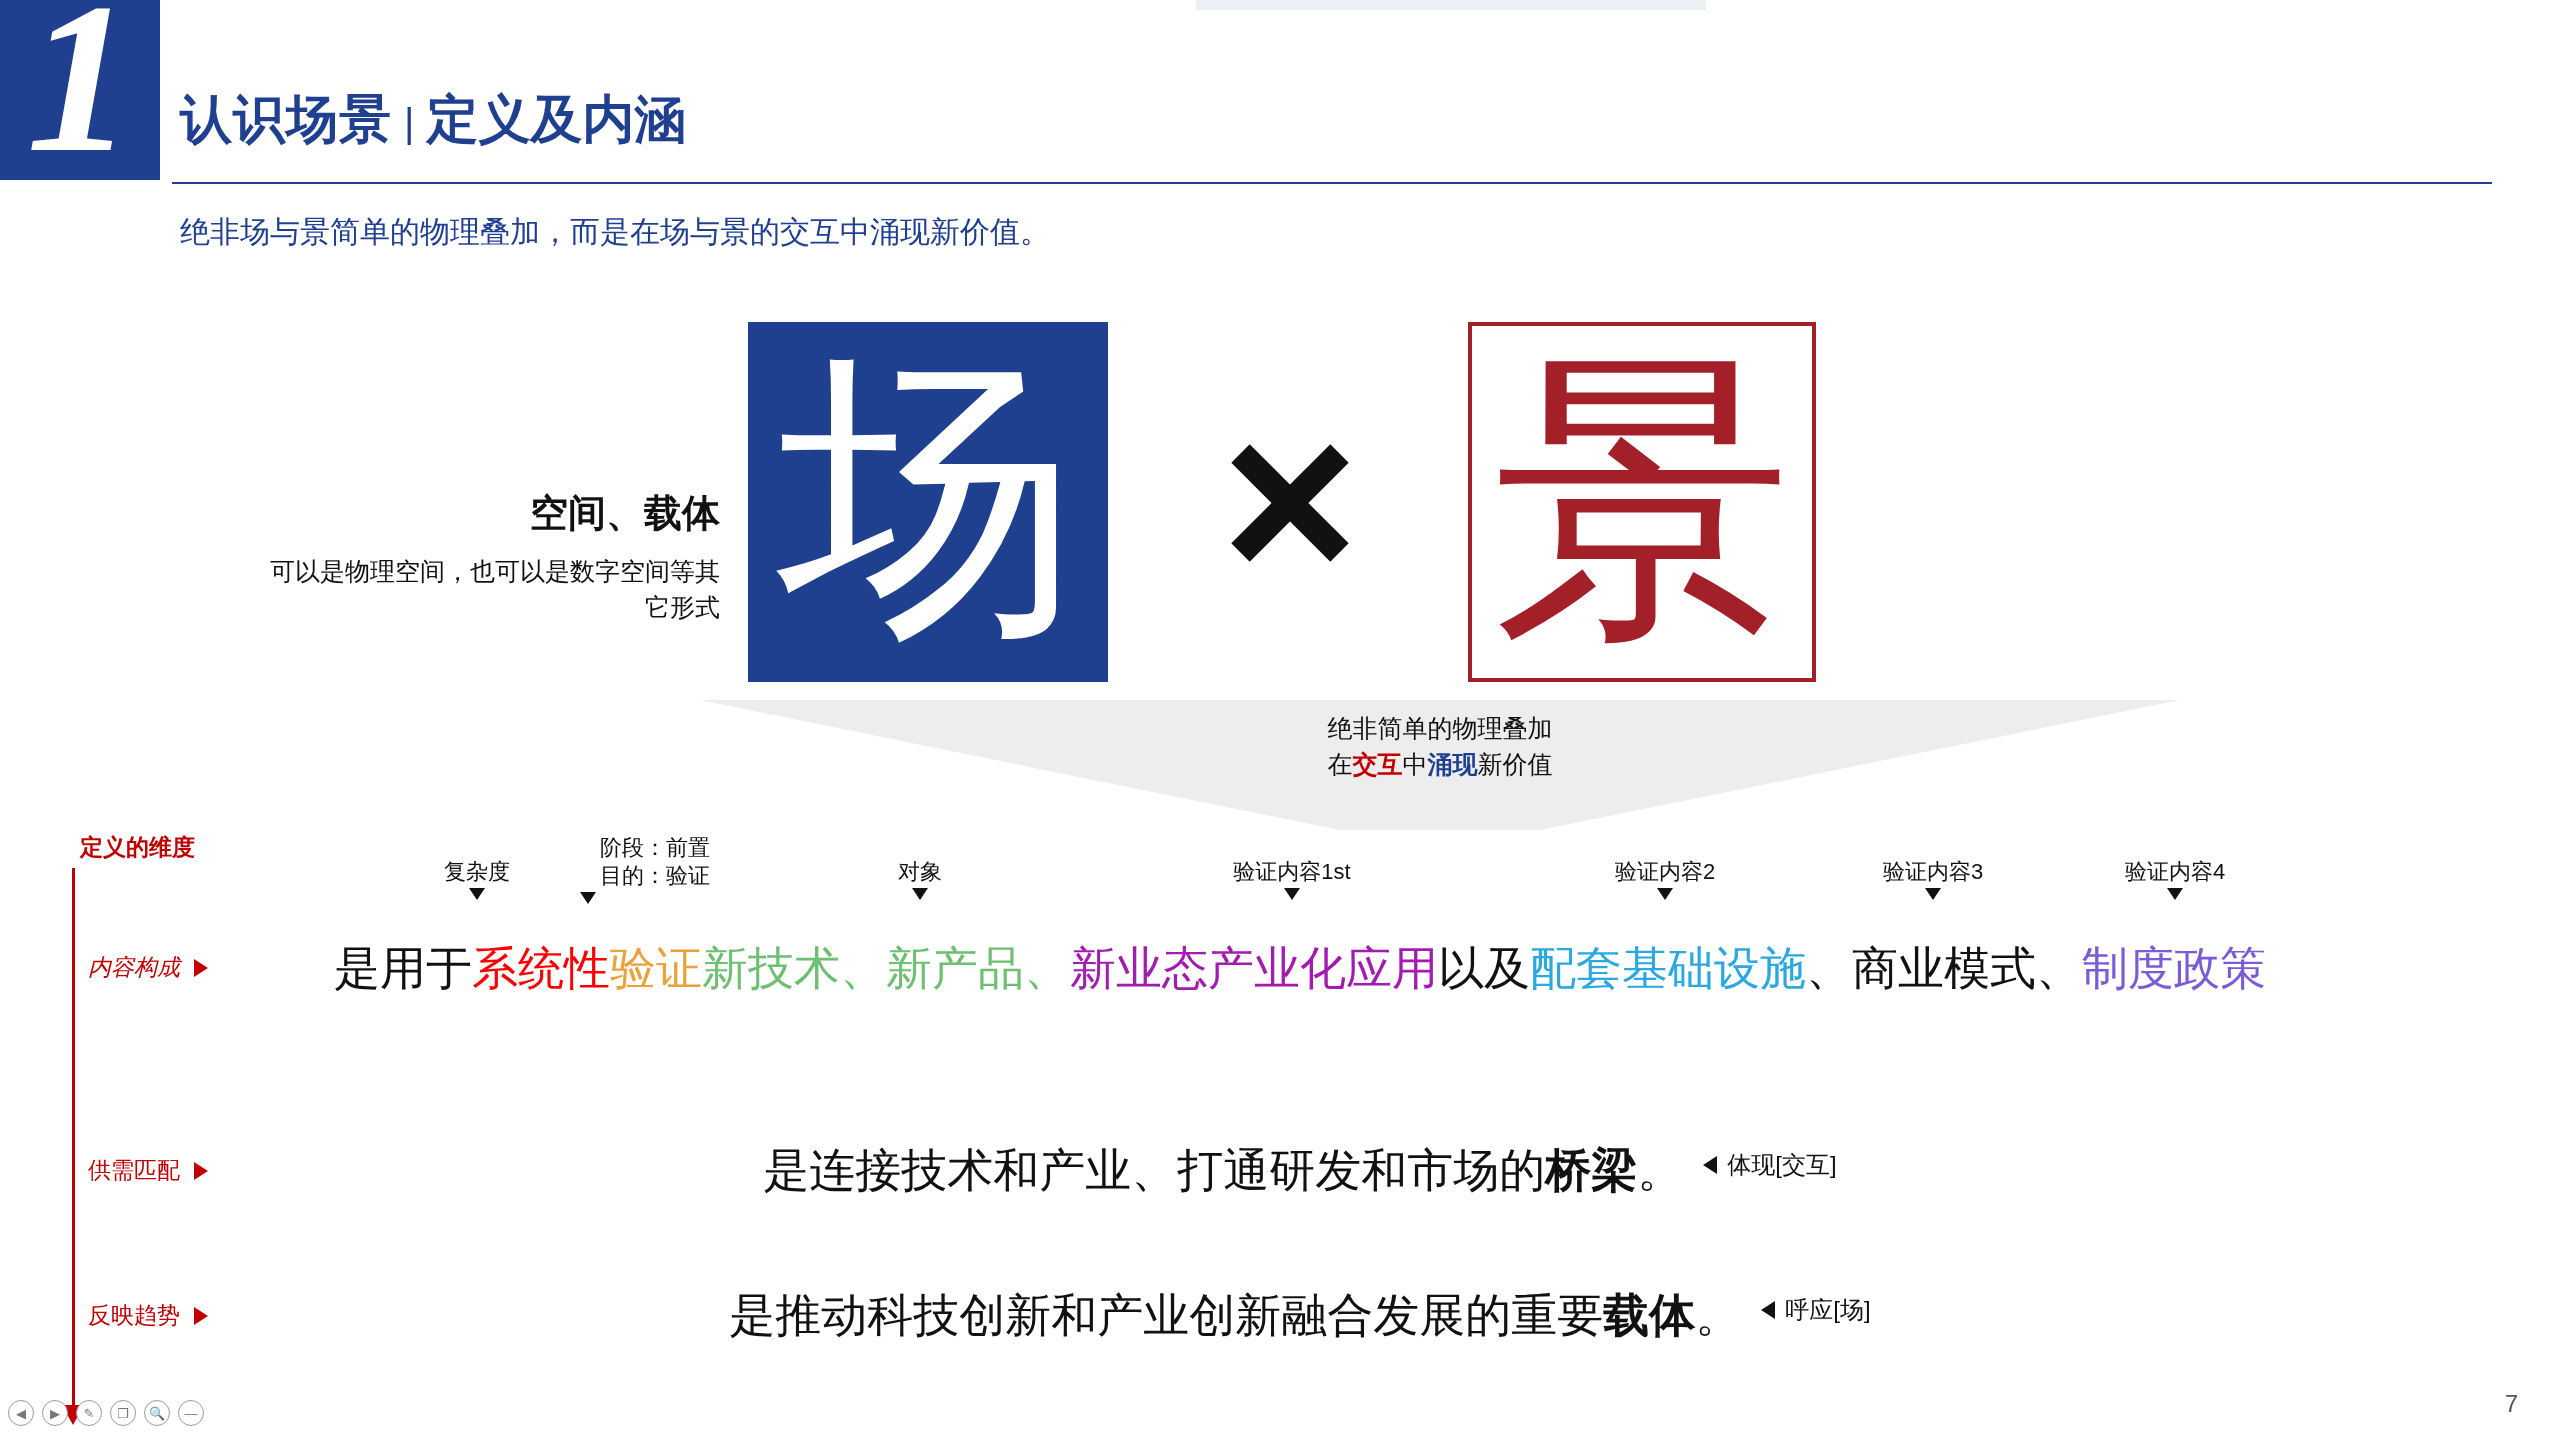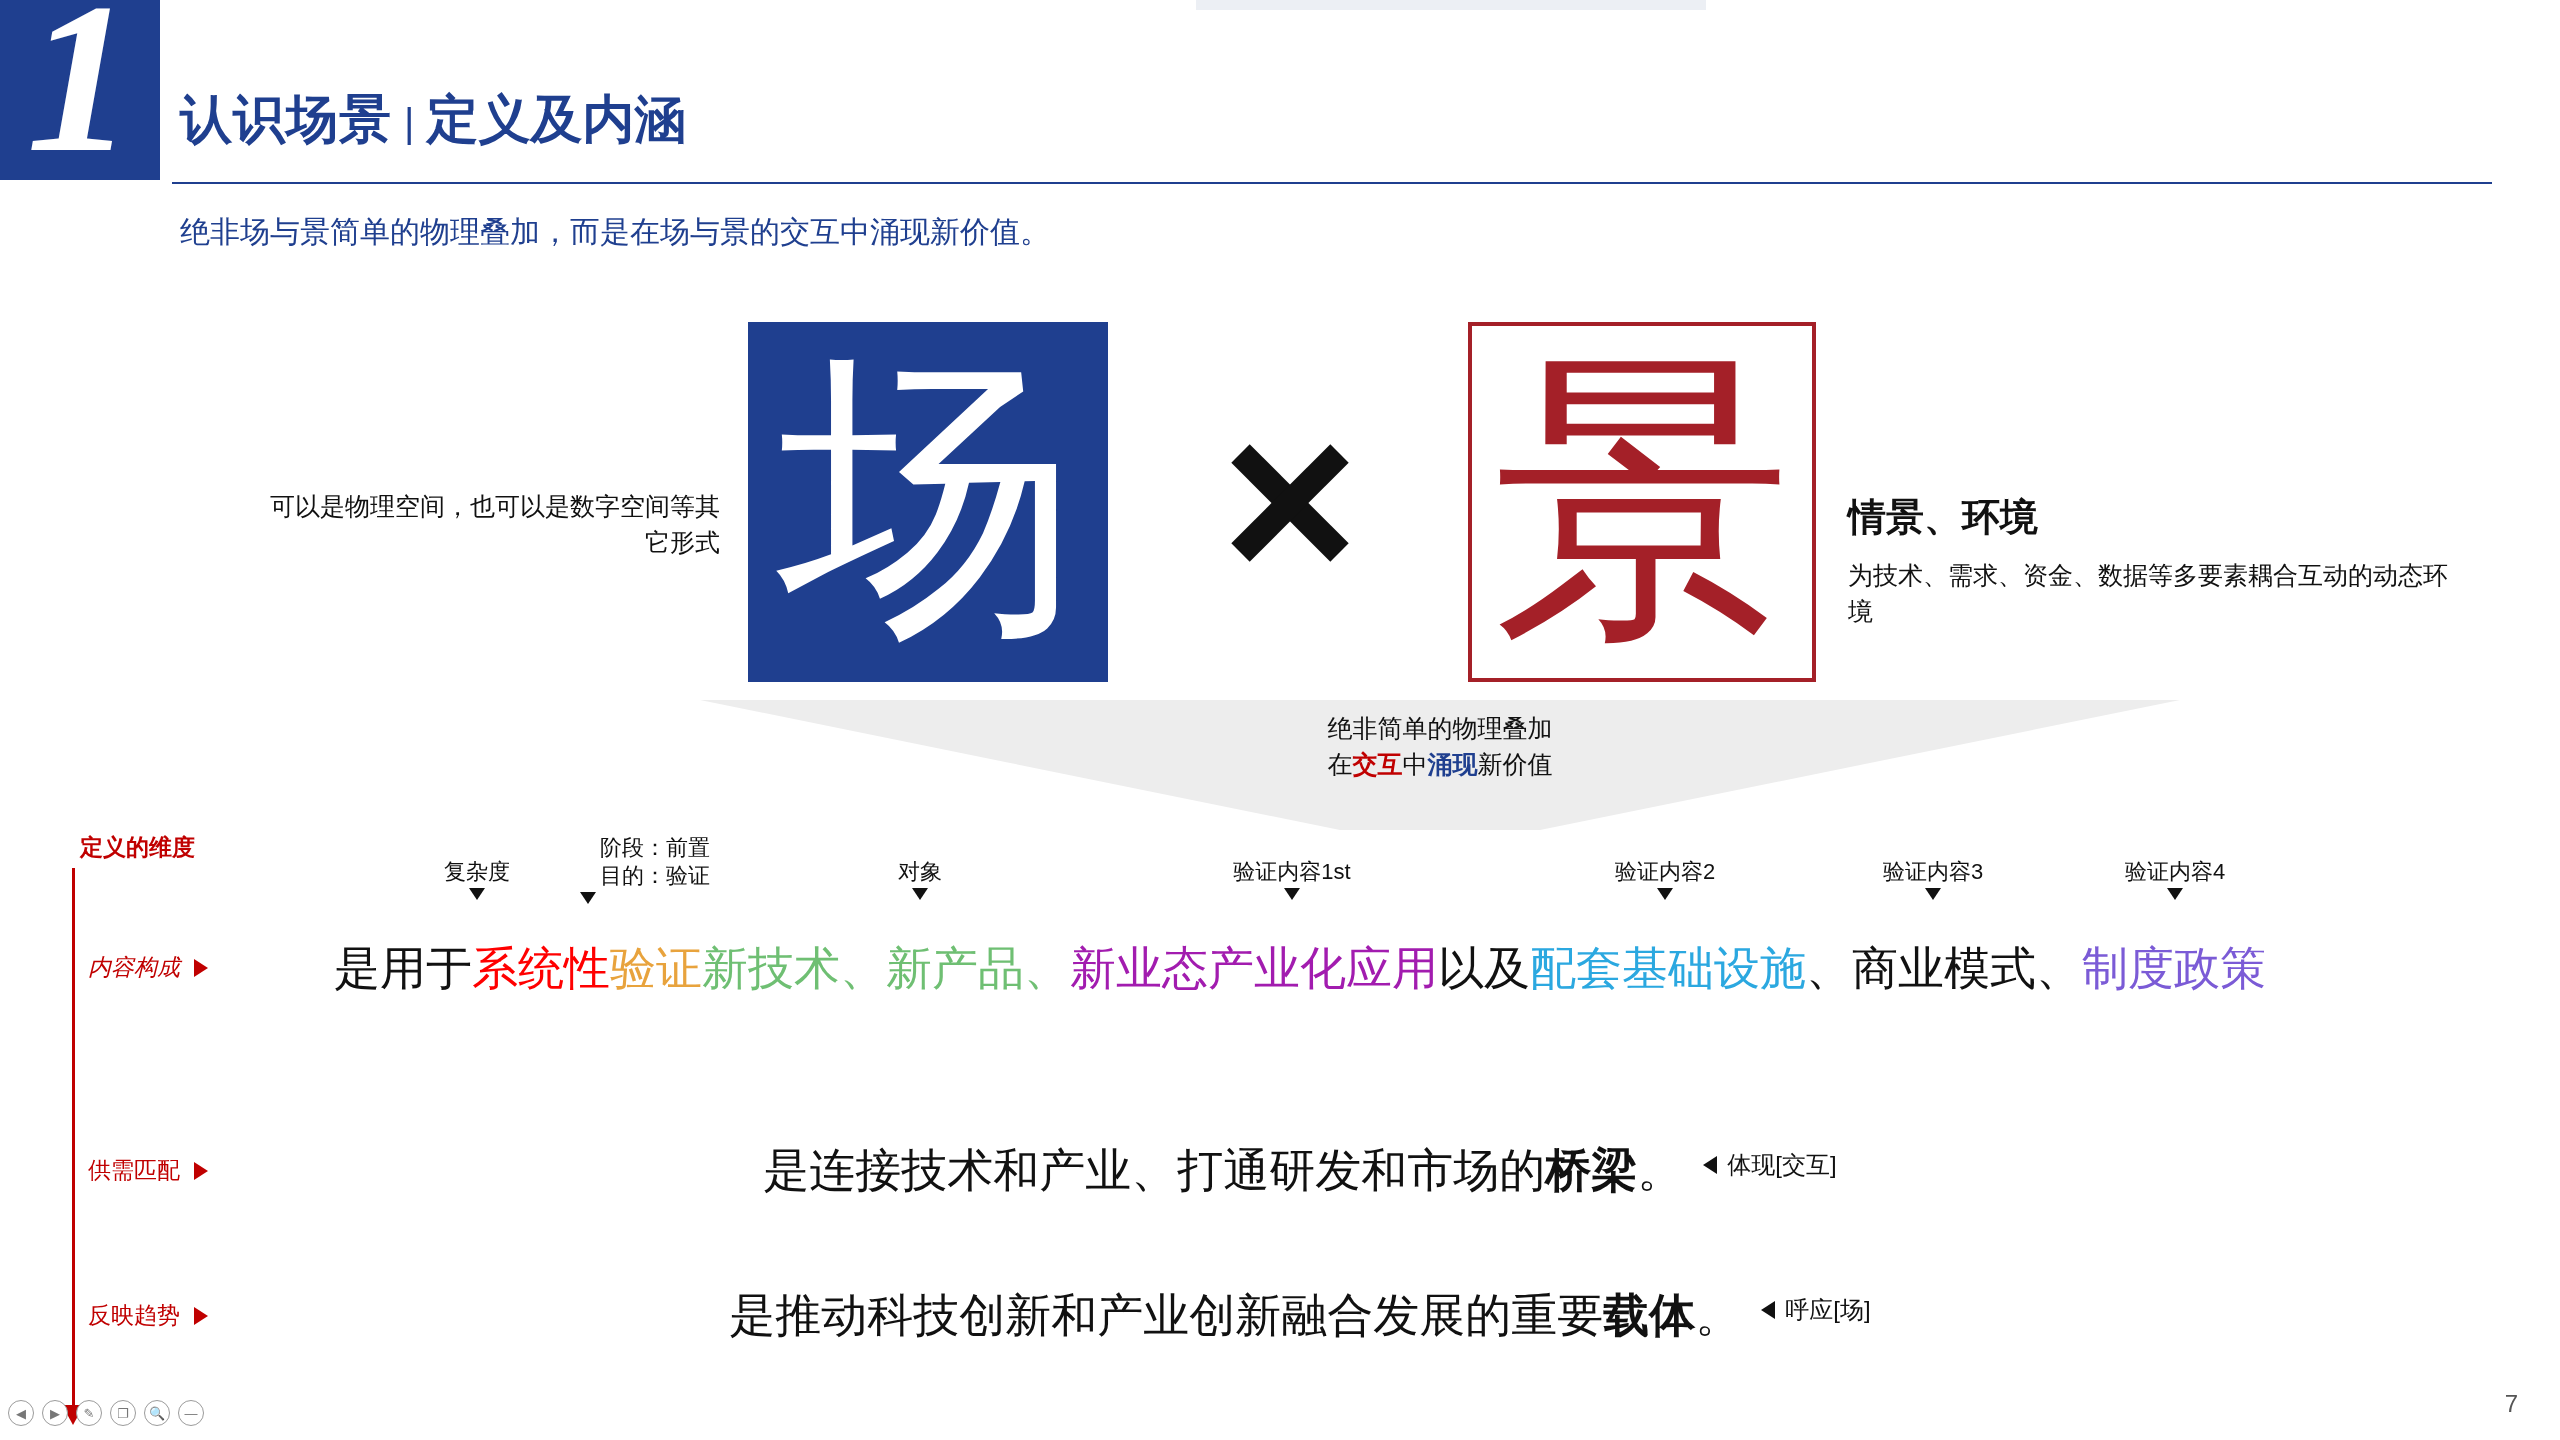--- a/index.html
+++ b/index.html
@@ -313,36 +313,33 @@
     <span class="title-main">认识场景</span>
     <span class="title-sep">|</span>
     <span class="title-sub">定义及内涵</span>
   </div>
   <div class="title-rule"></div>
   <div class="subtitle">绝非场与景简单的物理叠加，而是在场与景的交互中涌现新价值。</div>
 
   <div class="hero">
 
     <div class="left-caption">
+      <div class="cap-title">空间、载体</div>
       <div class="cap-body">可以是物理空间，也可以是数字空间等其它形式</div>
     </div>
 
     <div class="box-chang">场</div>
 
     <div class="times-sign">
       <span></span>
         <span></span>
     </div>
 
     <div class="box-jing">景</div>
 
-    <div class="right-caption">
-      <div class="cap-title">情景、环境</div>
-      <div class="cap-body">为技术、需求、资金、数据等多要素耦合互动的动态环境</div>
-    </div>
   </div>
 
   <div class="funnel">
     <svg width="1480" height="130" viewBox="0 0 1480 130">
       <polygon points="0,0 1480,0 840,130 640,130" fill="#ededed"></polygon>
     </svg>
     <div class="funnel-text">
       <div>绝非简单的物理叠加</div>
       <div>
         <span>在</span><span class="em-red">交互</span><span>中</span><span class="em-blue">涌现</span><span>新价值</span>

